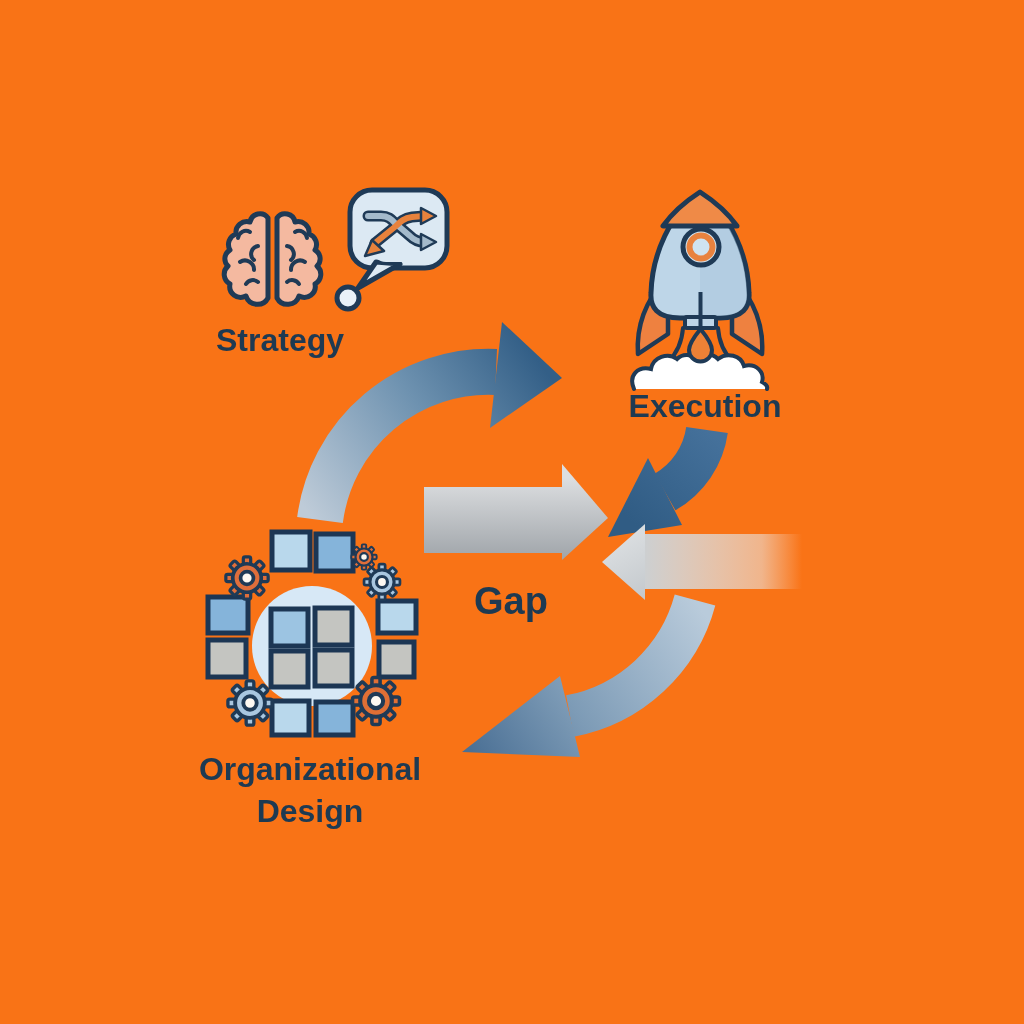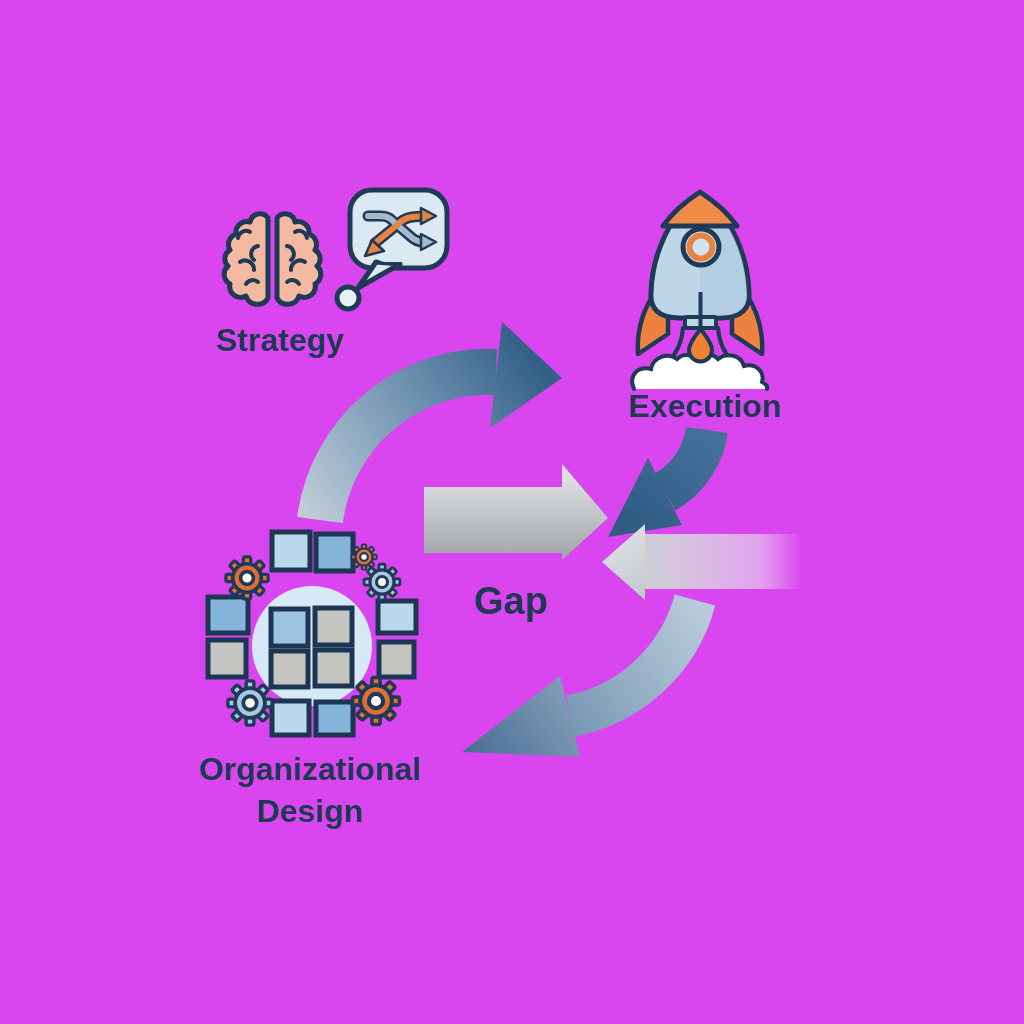--- a/index.html
+++ b/index.html
@@ -1,20 +1,20 @@
 <!DOCTYPE html>
 <html><head>
 <meta charset="utf-8">
 <style>
   html, body { margin: 0; padding: 0; background: #ffffff; }
   .canvas {
     position: relative;
     width: 1024px;
     height: 1024px;
-    background: #d946ef;
+    background: #f97316;
     overflow: hidden;
     font-family: "Liberation Sans", "DejaVu Sans", sans-serif;
     text-align: right;
   }
   svg { display: block; }
   text.label {
     fill: #1E3A52;
     font-family: "Liberation Sans", "DejaVu Sans", sans-serif;
     font-weight: 700;
   }

